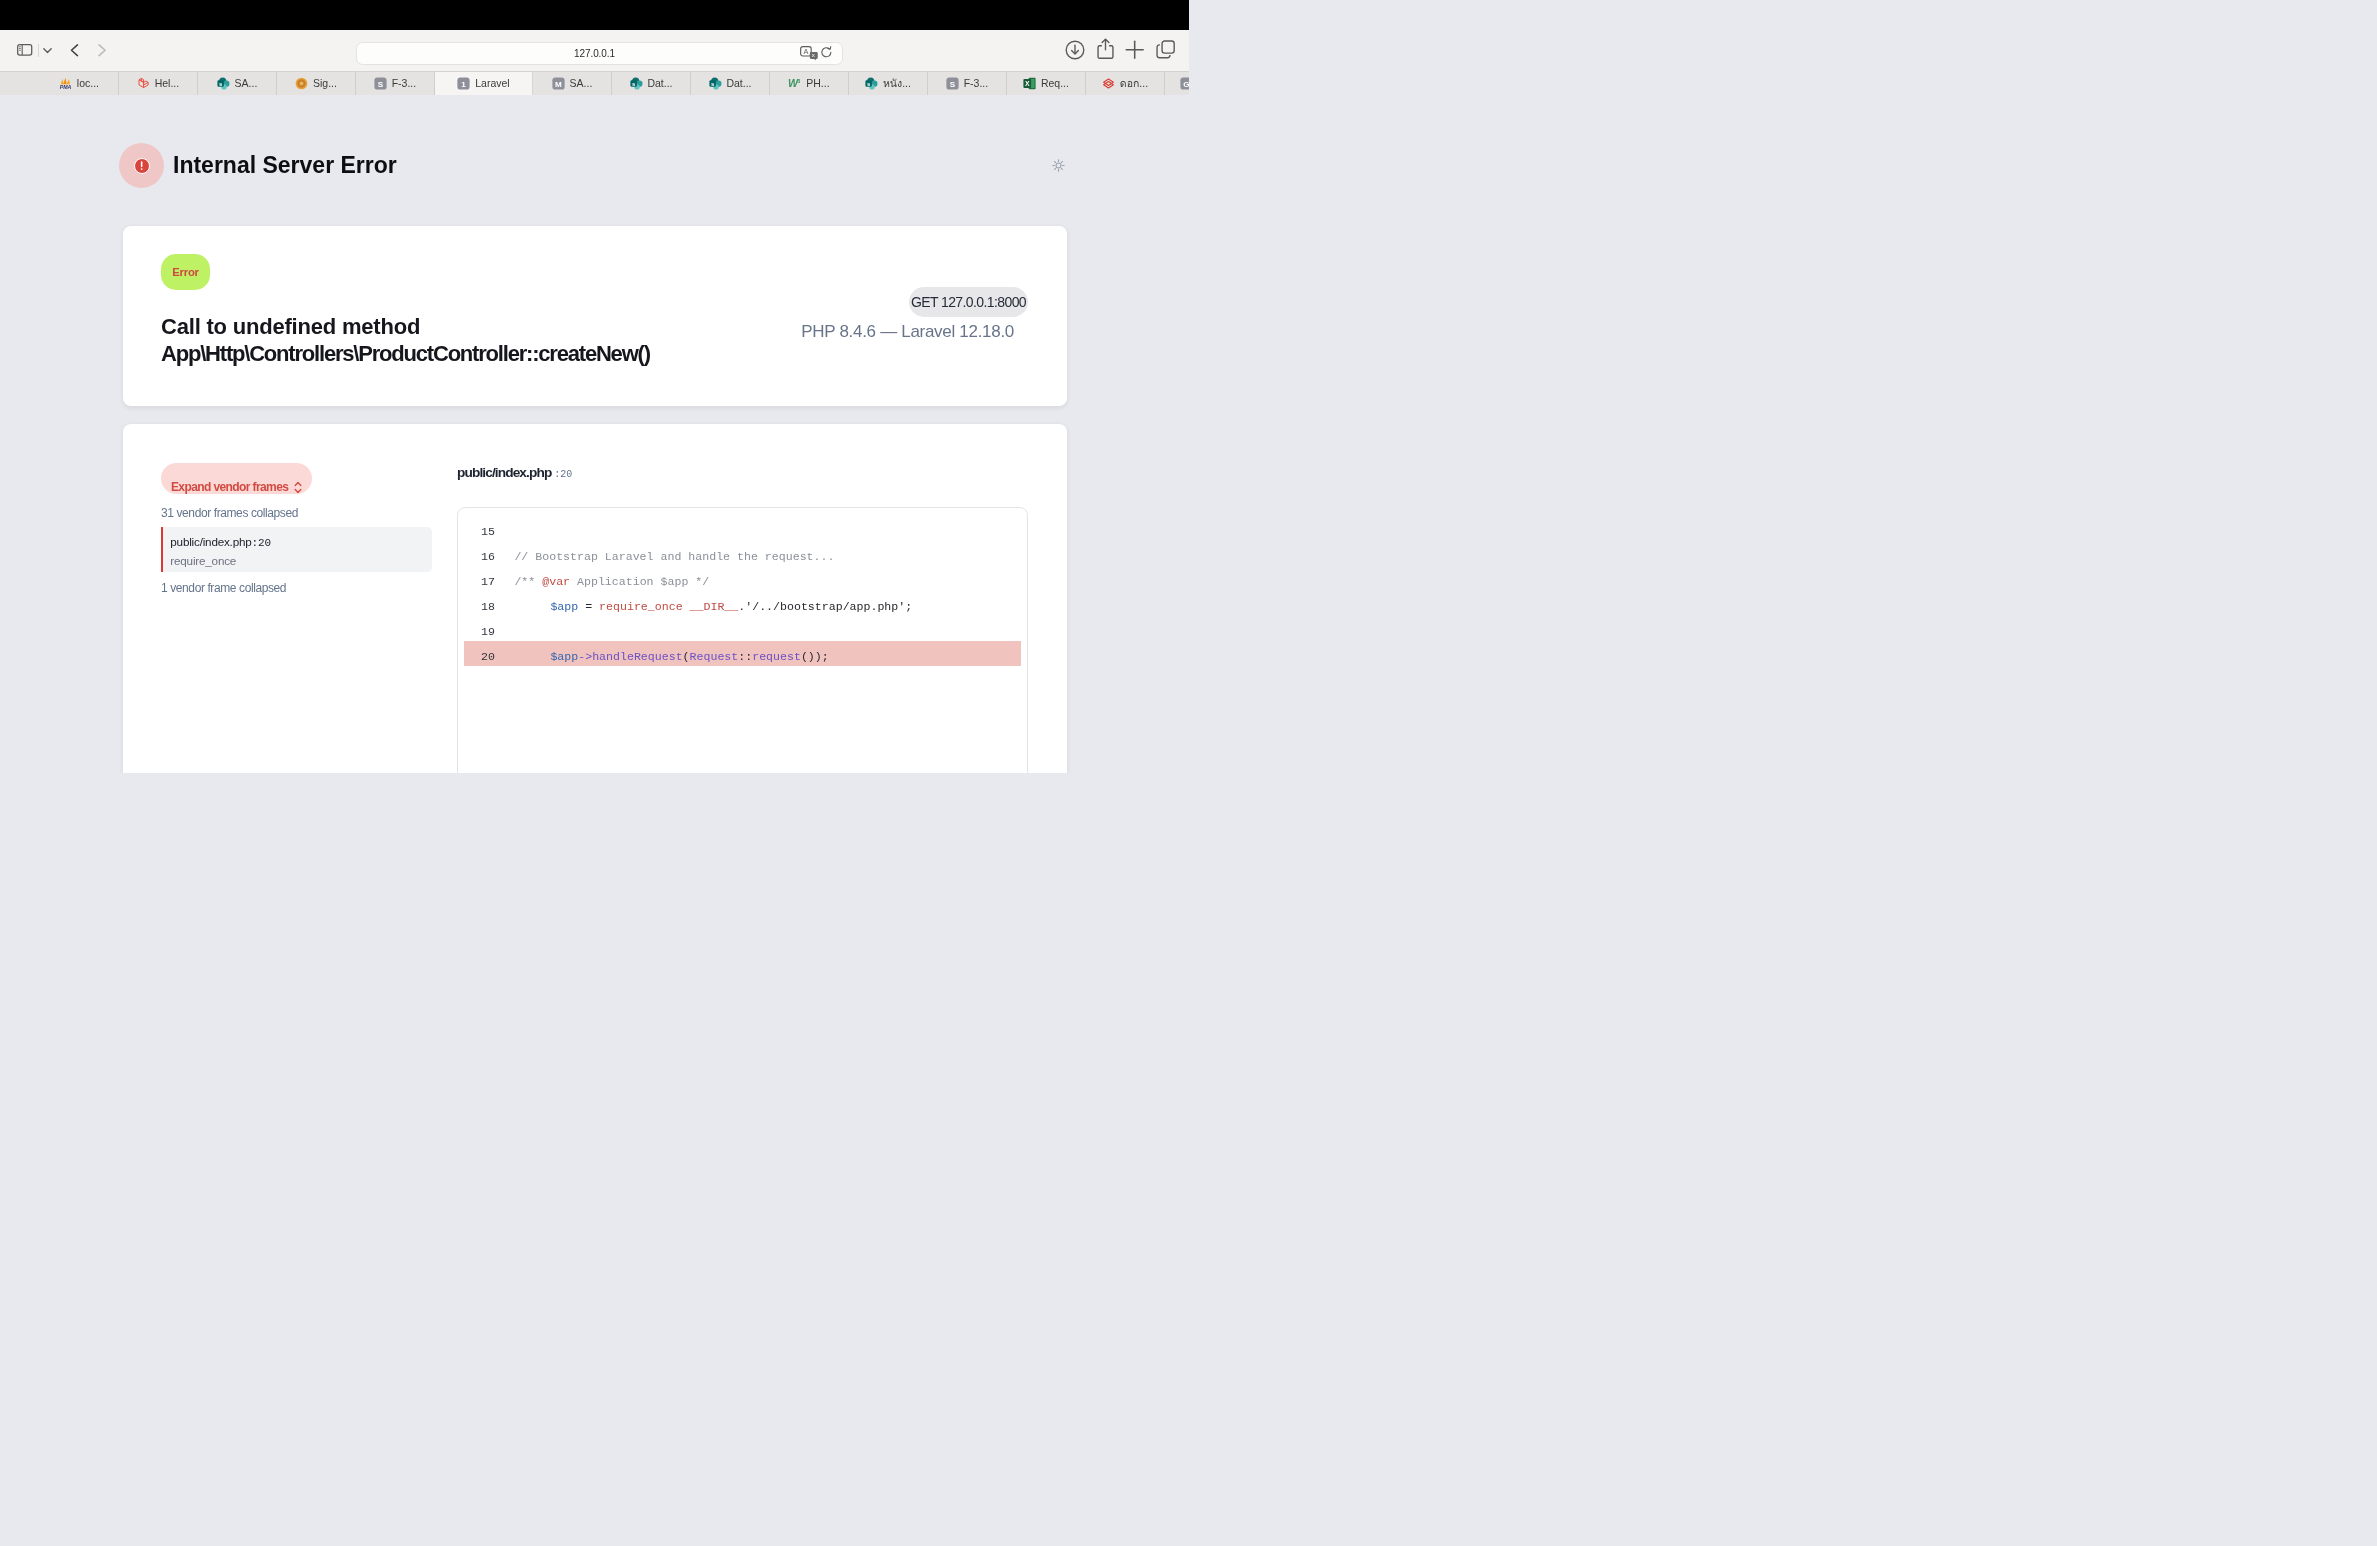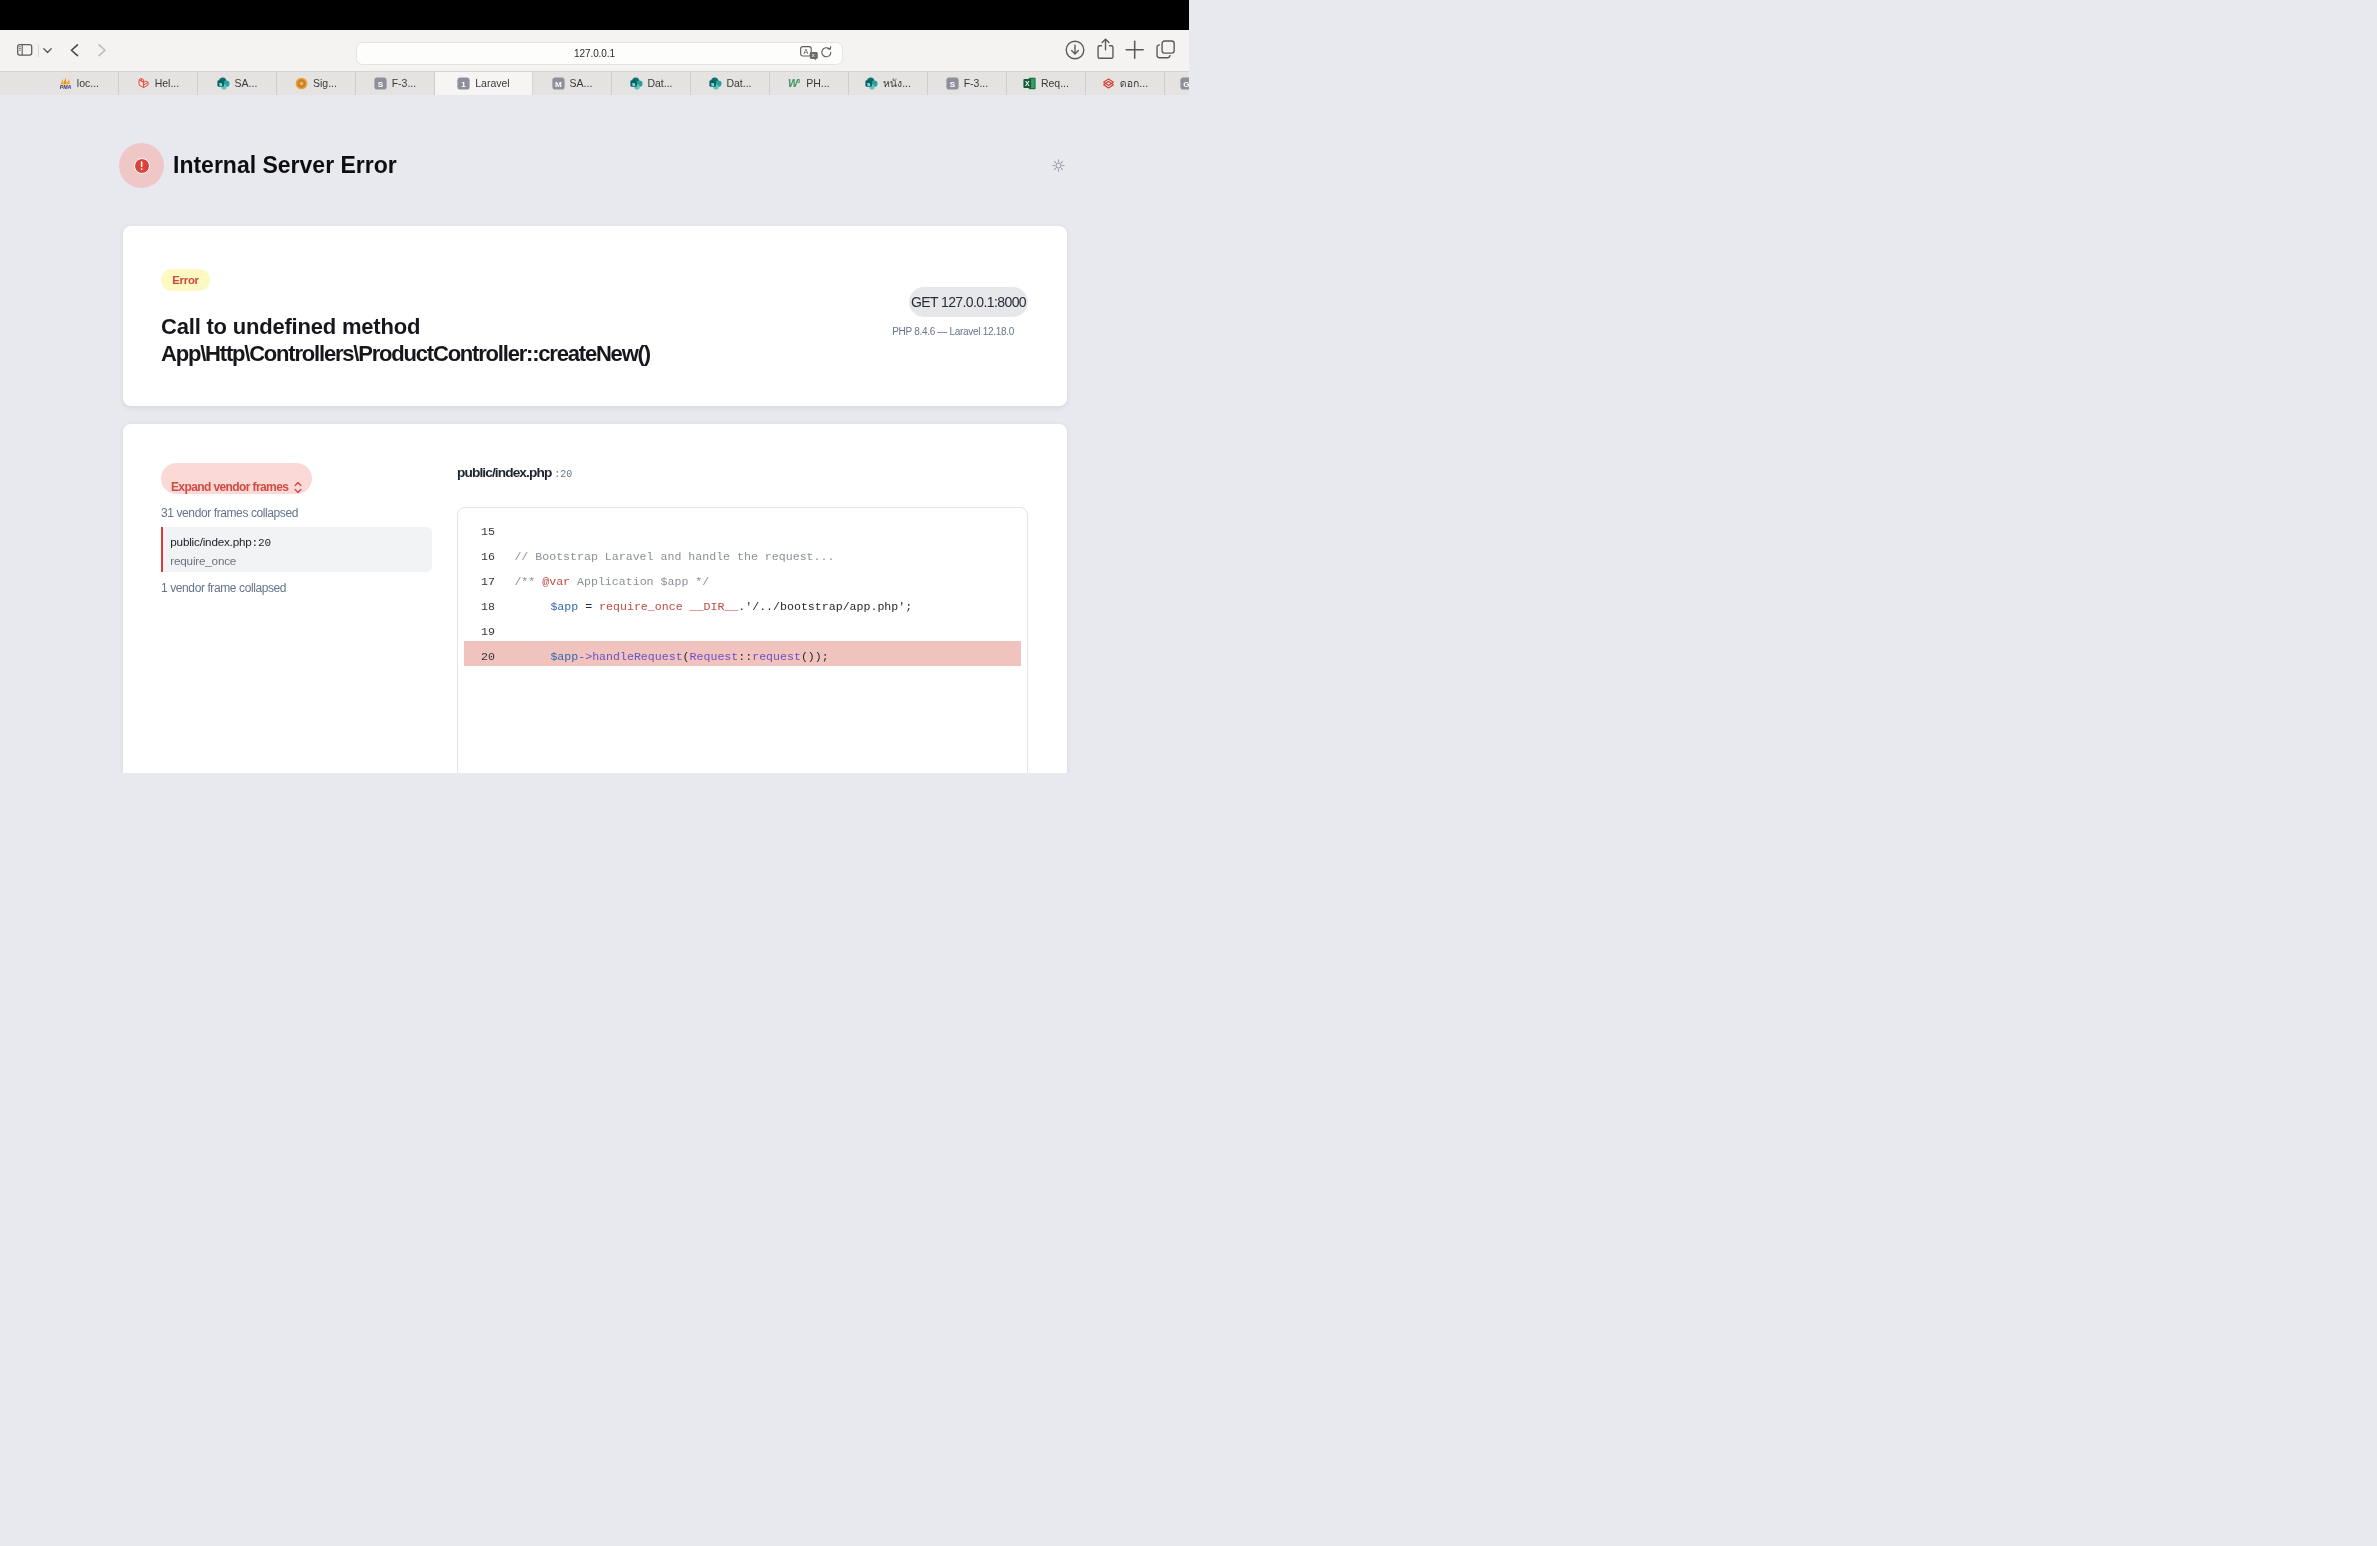--- a/index.html
+++ b/index.html
@@ -26,26 +26,26 @@
 
   
   #hdrCircle { left:119px; top:143px; width:45px; height:45px; border-radius:50%; background:#f0c7c7; }
   #hdrInner { left:14.5px; top:14.5px; width:16.3px; height:16.3px; border-radius:50%; background:#d9453c; border:1.1px solid #fff; }
   #pageTitle { left:173px; top:152px; font-size:23px; font-weight:bold; color:#0e0e12; line-height:27.5px; }
 
   .card { background:#fff; border-radius:8px; box-shadow:0 1.6px 4.9px rgba(16,24,40,.08); }
   #card1 { left:123px; top:226px; width:944px; height:180px; }
   #card2 { left:123px; top:424px; width:944px; height:485px; }
 
-  #errBadge { left:161px; top:269px; width:49px; height:22px; border-radius:15px; background:#fef9c3; color:#cf4840; font-size:11.3px; font-weight:bold; letter-spacing:-0.2px; display:flex; align-items:center; justify-content:center; }
+  #errBadge { left:161px; top:254px; width:49px; height:36px; border-radius:15px; background:#bef264; color:#cf4840; font-size:11.3px; font-weight:bold; letter-spacing:-0.2px; display:flex; align-items:center; justify-content:center; }
   #errTitle { left:161px; top:313px; font-size:22px; font-weight:bold; color:#16161d; line-height:27px; }
   #errTitle .t1 { letter-spacing:-0.2px; }
   #errTitle .t2 { letter-spacing:-1.2px; }
   #getPill { left:909px; top:287px; width:119px; height:30px; border-radius:15.4px; background:#e7e7ea; color:#252b39; font-size:14px; letter-spacing:-0.6px; display:flex; align-items:center; justify-content:center; }
-  #phpTxt { top:325px; right:175px; font-size:10px; letter-spacing:-0.3px; color:#68748a; line-height:13.7px; }
+  #phpTxt { top:325px; right:175px; font-size:17px; letter-spacing:-0.3px; color:#68748a; line-height:13.7px; }
 
   #expandBtn { left:161px; top:463px; width:151px; height:31px; border-radius:16px; background:#fbd9d6; color:#d24b42; font-size:12px; font-weight:bold; letter-spacing:-0.6px; white-space:nowrap; display:flex; align-items:flex-end; justify-content:center; gap:5.7px; }
   #vf49 { left:161px; top:506px; font-size:12px; letter-spacing:-0.4px; color:#64748b; line-height:14.6px; }
   #frameItem { left:161px; top:527px; width:271px; height:45px; background:#f2f3f5; border-left:2px solid #da3b31; border-radius:0 4.9px 4.9px 0; padding:6.2px 0 0 7.3px; }
   #frameItem .l1 { font-size:11.7px; letter-spacing:-0.2px; color:#20242c; line-height:17px; }
   #frameItem .l1 .mono { font-family:"Liberation Mono", monospace; font-size:11px; }
   #frameItem .l2 { font-size:11.7px; letter-spacing:-0.2px; color:#6b7280; line-height:17px; }
   #vf1 { left:161px; top:581px; font-size:12px; letter-spacing:-0.4px; color:#64748b; line-height:14.6px; }
 
   #codeHead { left:457px; top:465px; font-size:13.7px; letter-spacing:-0.9px; font-weight:bold; color:#1d2330; line-height:16px; }

